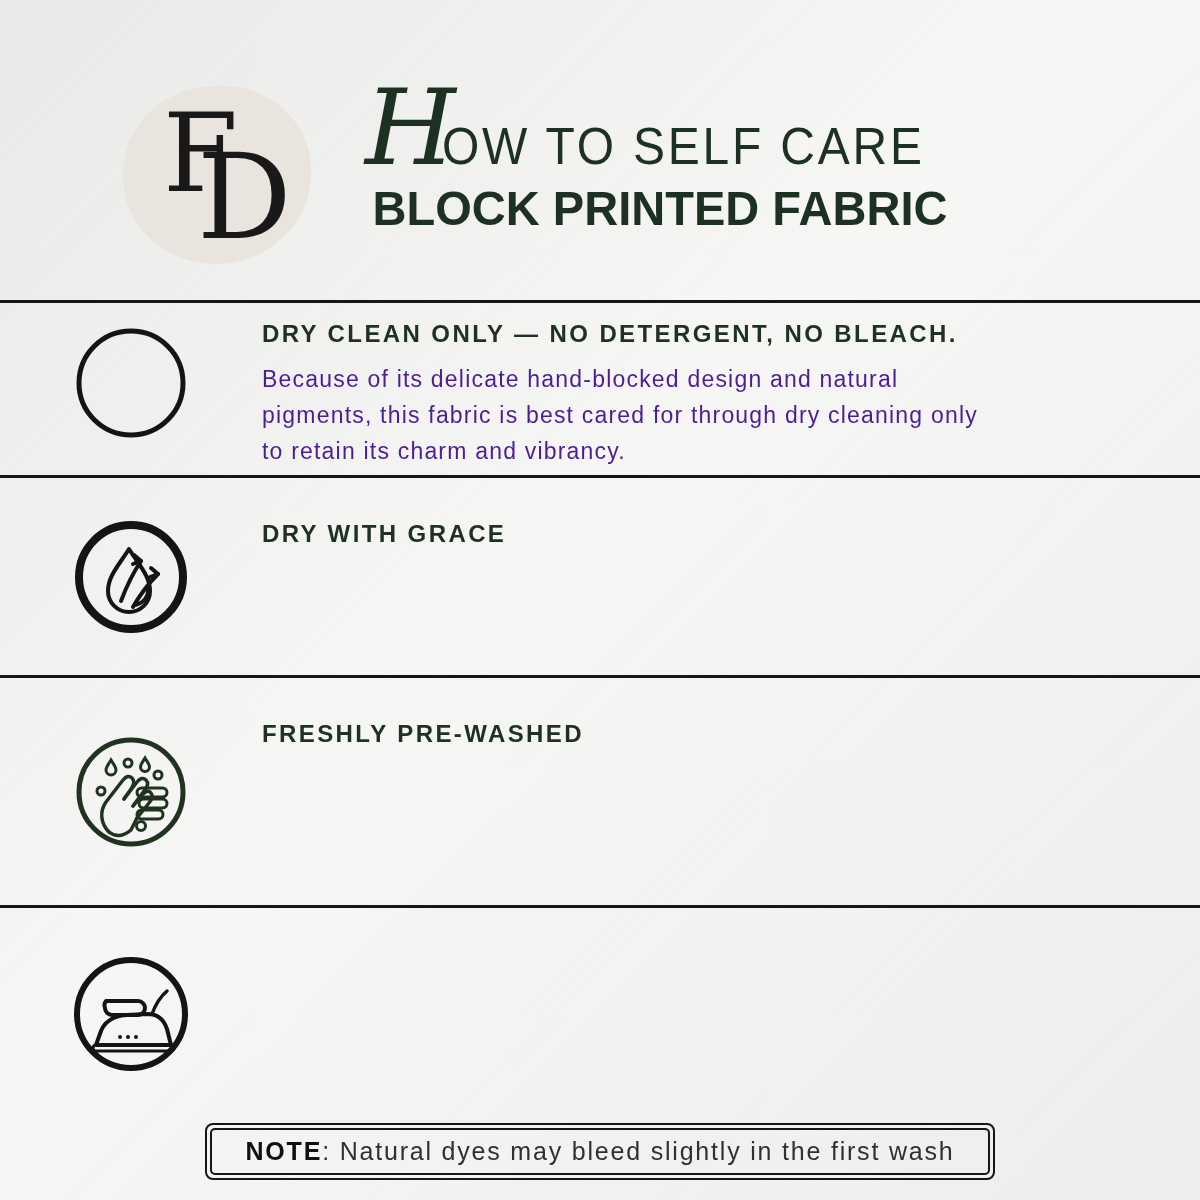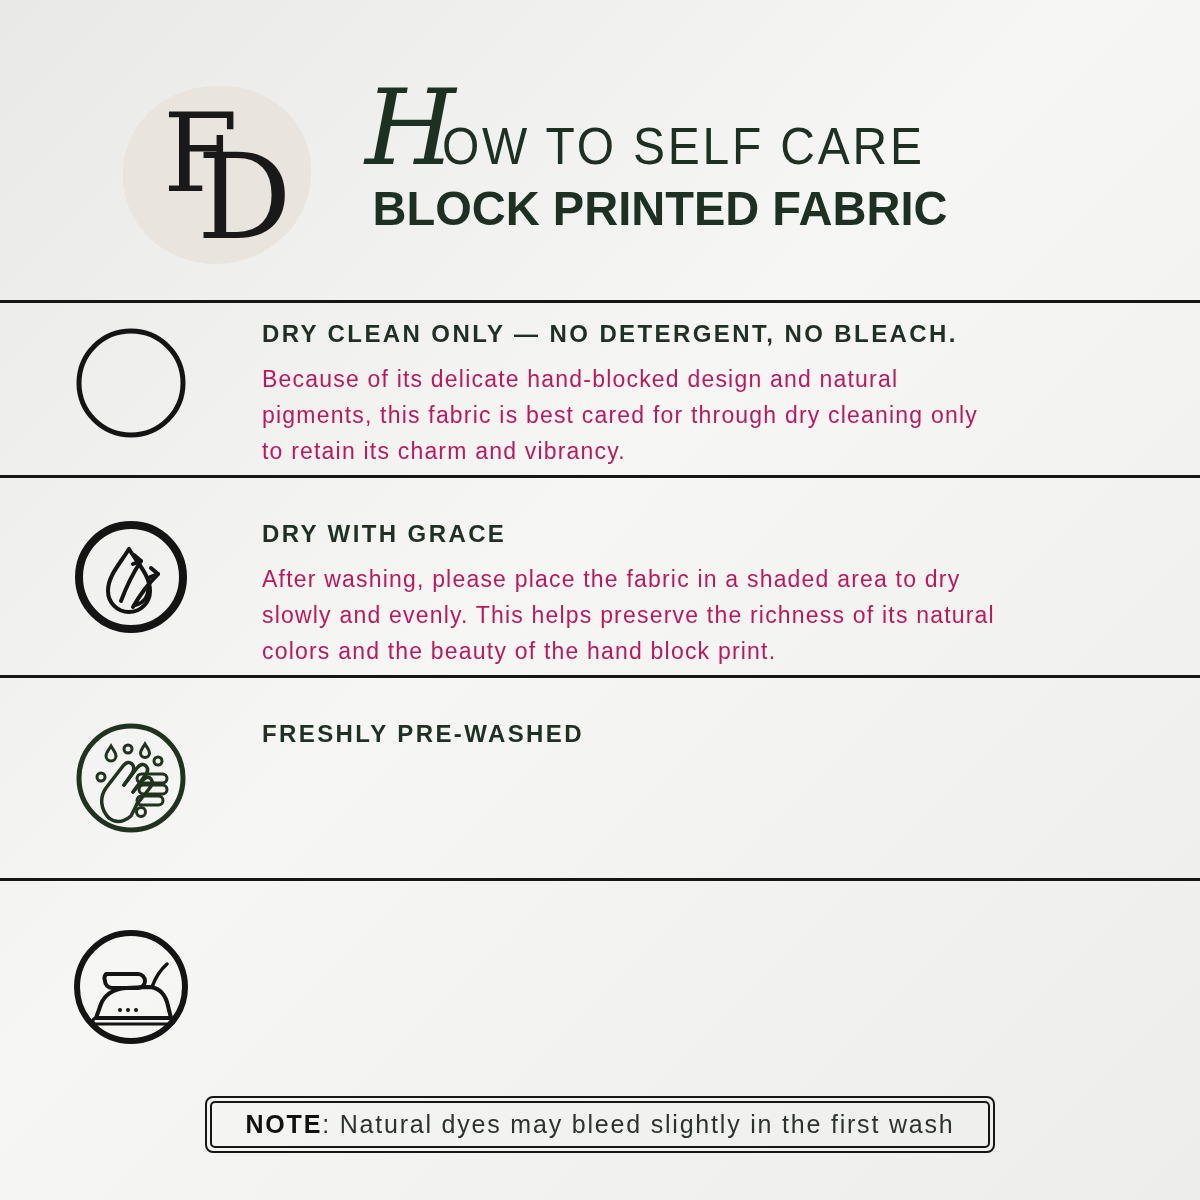--- a/index.html
+++ b/index.html
@@ -54,38 +54,38 @@
   }
 
   
   .section {
     display: flex;
     border-top: 3px solid #161616;
     width: 1200px;
   }
   .s1 { height: 163px; }
   .s2 { height: 200px; margin-top: 12px; }
-  .s3 { height: 203px; }
+  .s3 { height: 230px; }
   .s4 { height: 214px; }
   .icon-col {
     width: 262px; flex: 0 0 262px;
     display: flex; align-items: center; justify-content: center;
   }
   .text-col { flex: 1; padding-right: 90px; }
   .s1 .text-col { padding-top: 17px; }
   .s2 .text-col, .s3 .text-col, .s4 .text-col { padding-top: 42px; }
 
   .sec-heading {
     font-size: 24px; font-weight: 700; letter-spacing: 2.4px;
     color: #1e3123;
   }
   .sec-body {
     margin-top: 13px;
     font-size: 23px; font-weight: 400; letter-spacing: 1.2px;
-    line-height: 36px; color: #be185d;
+    line-height: 36px; color: #4c1d95;
     white-space: pre-line;
   }
 
   .icon-svg { display: block; }
 
   
   .note-area { height: 120px; display: flex; justify-content: center; align-items: flex-start; }
   .note-outer {
     margin-top: 4px;
     border: 2px solid #161616; border-radius: 8px;
@@ -143,23 +143,20 @@
           <path d="M63 86 q12 -4 12 -16" fill="none" stroke="#141414" stroke-width="3.5" stroke-linecap="round"></path>
           <path d="M48 82 C 54 66 60 54 68 42" fill="none" stroke="#141414" stroke-width="4" stroke-linecap="round"></path>
           <path d="M61 36 L 68 42 L 60 45" fill="none" stroke="#141414" stroke-width="4" stroke-linecap="round" stroke-linejoin="round"></path>
           <path d="M60 88 C 68 74 76 64 85 55" fill="none" stroke="#141414" stroke-width="4" stroke-linecap="round"></path>
           <path d="M78 49 L 85 55 L 77 58" fill="none" stroke="#141414" stroke-width="4" stroke-linecap="round" stroke-linejoin="round"></path>
         </svg>
       </span>
     </div>
     <div class="text-col">
       <div class="sec-heading">DRY WITH GRACE</div>
-      <div class="sec-body">After washing, please place the fabric in a shaded area to dry
-slowly and evenly. This helps preserve the richness of its natural
-colors and the beauty of the hand block print.</div>
     </div>
   </div>
 
   <div class="section s3">
     <div class="icon-col">
       <span>
         <svg class="icon-svg" width="112" height="112" viewBox="0 0 112 112">
           <circle cx="56" cy="56" r="52" fill="none" stroke="#1f331f" stroke-width="5"></circle>
 
           <path d="M36 24 c -3 5 -5 7 -5 10 a5 5 0 0 0 10 0 c 0 -3 -2 -5 -5 -10 Z" fill="none" stroke="#1f331f" stroke-width="3"></path>

